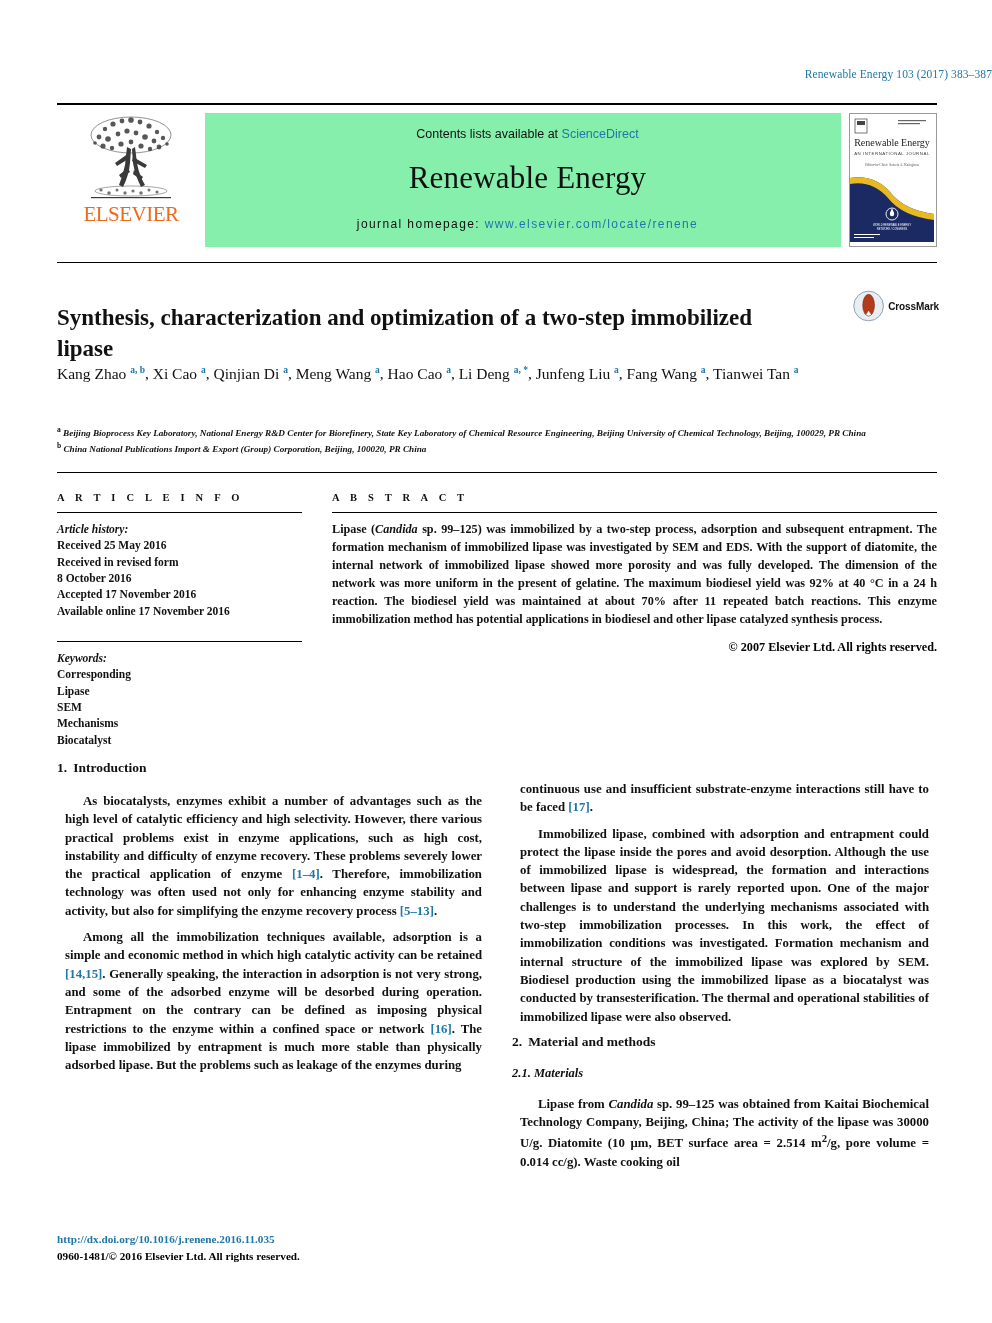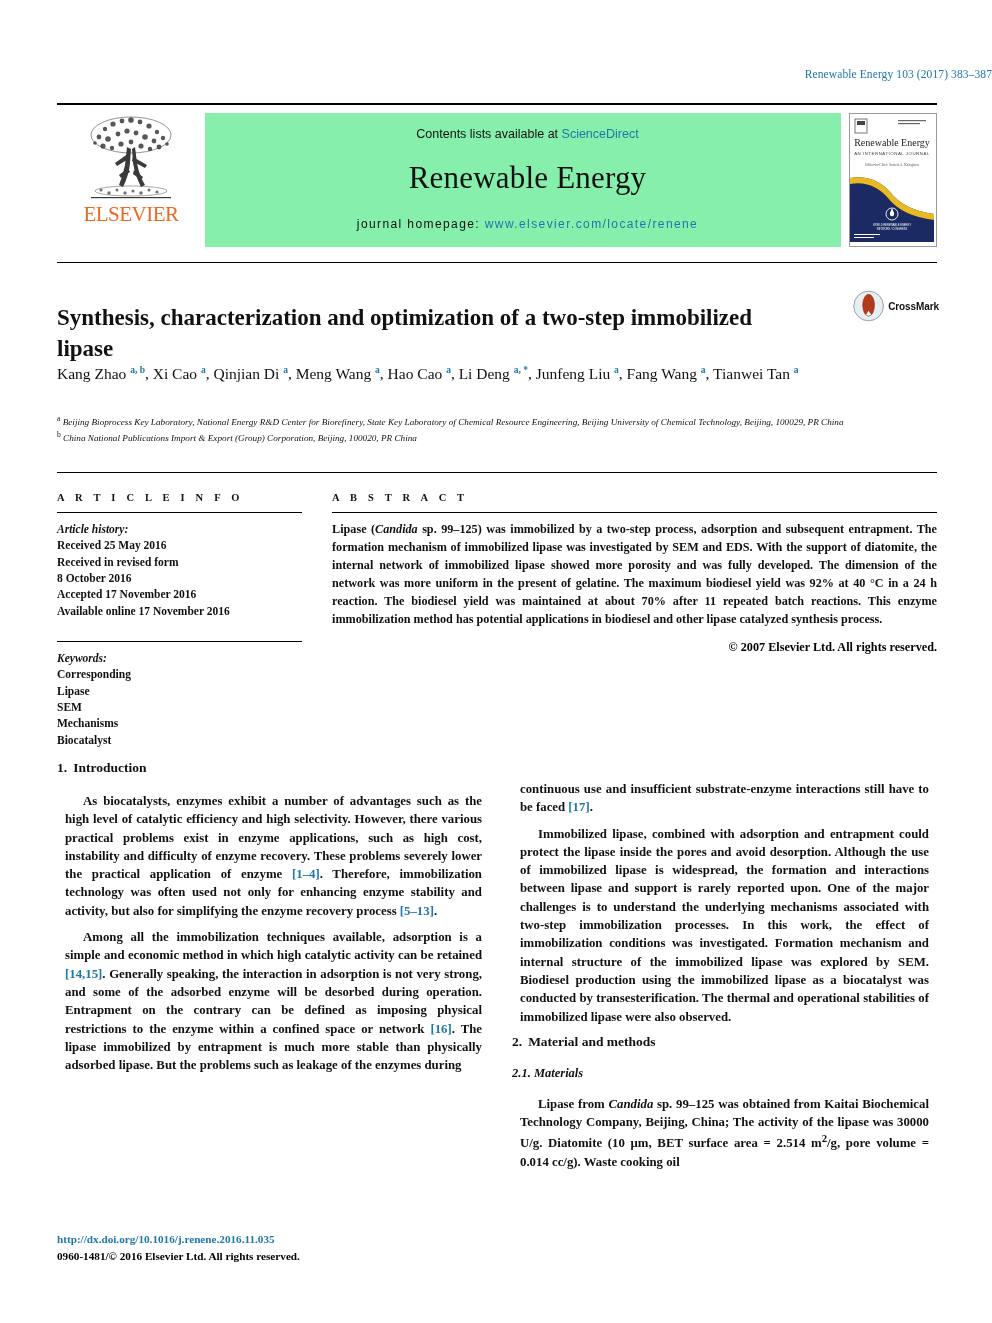--- a/index.html
+++ b/index.html
@@ -148,28 +148,28 @@
     color: #111;
   }
   .aff-mark {
     color: #1f76a8;
     font-size: 9.5px;
     vertical-align: super;
     font-weight: bold;
   }
   .affiliations {
     position: absolute;
-    top: 413px;
+    top: 424px;
     left: 57px;
     width: 830px;
     font-size: 9.2px;
     font-style: italic;
     line-height: 1.55;
     color: #111;
-    font-weight: normal;
+    font-weight: bold;
   }
   .affiliations sup {
     font-size: 7.5px;
     font-style: normal;
   }
 
   
   .info-rule {
     position: absolute;
     top: 472px;

